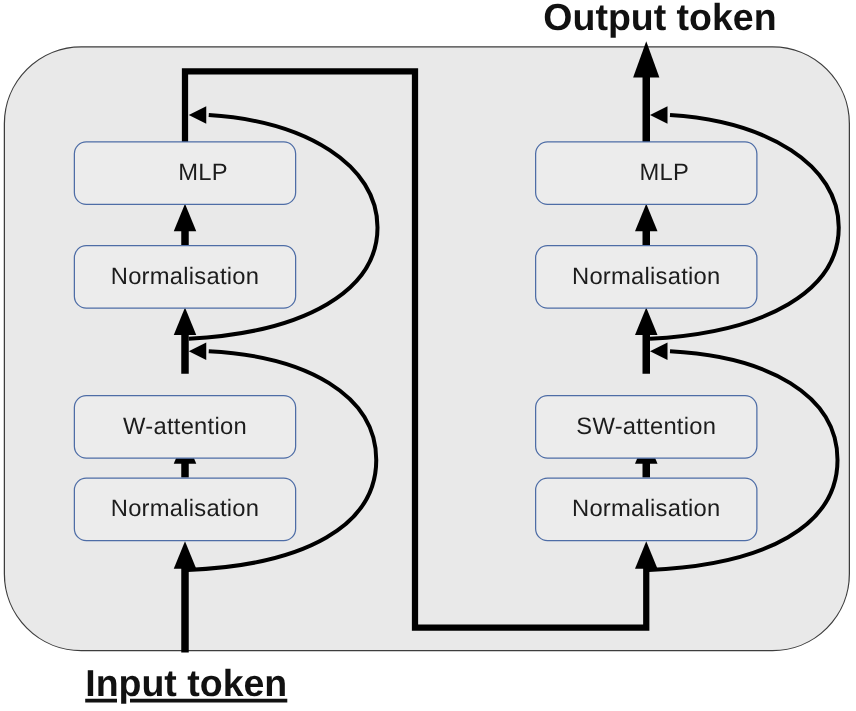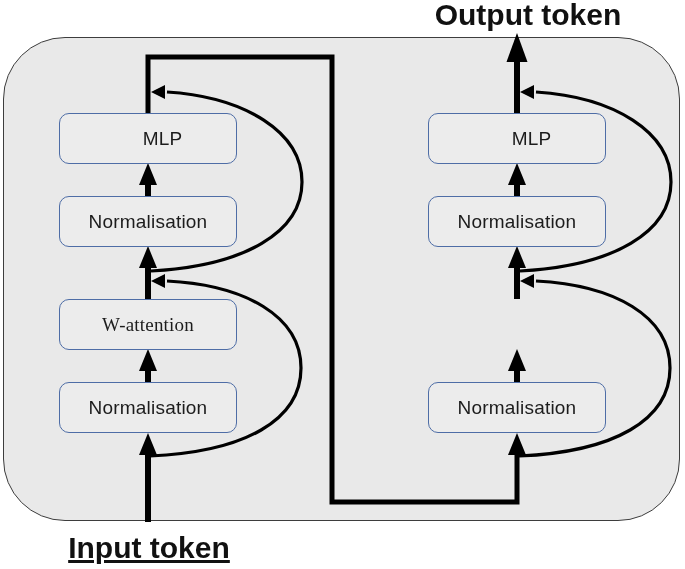--- a/index.html
+++ b/index.html
@@ -39,21 +39,21 @@
     border-radius: 10px;
     display: flex; align-items: center; justify-content: center;
     font-size: 19px;
     color: var(--text, #1c1c1c);
     letter-spacing: 0.2px;
   }
   .col-left  { left: 59px; }
   .col-right { left: 428px; }
   .row-0 { top: 113px; padding-left: 29px; }
   .row-1 { top: 196px; }
-  .row-2 { top: 299px; font-family: Liberation Serif, serif; }
+  .row-2 { top: 316px; }
   .row-3 { top: 382px; }
   .token-label {
     position: absolute;
     font-size: 30px;
     font-weight: 700;
     color: #111111;
     text-align: center;
     white-space: nowrap;
   }
   .token-out { left: 399px; top: -2px; width: 258px; }
@@ -101,18 +101,19 @@
     <polygon class="hd" points="517,33 506.5,62 527.5,62"></polygon>
   </svg>
 
   <div class="node col-left row-0">MLP</div>
   <div class="node col-left row-1">Normalisation</div>
   <div class="node col-left row-2">W-attention</div>
   <div class="node col-left row-3">Normalisation</div>
 
   <div class="node col-right row-0">MLP</div>
   <div class="node col-right row-1">Normalisation</div>
+  <div class="node col-right row-2">SW-attention</div>
   <div class="node col-right row-3">Normalisation</div>
 
   <div class="token-label token-out">Output token</div>
   <div class="token-label token-in">Input token</div>
 
 </div>
 
 </body></html>

